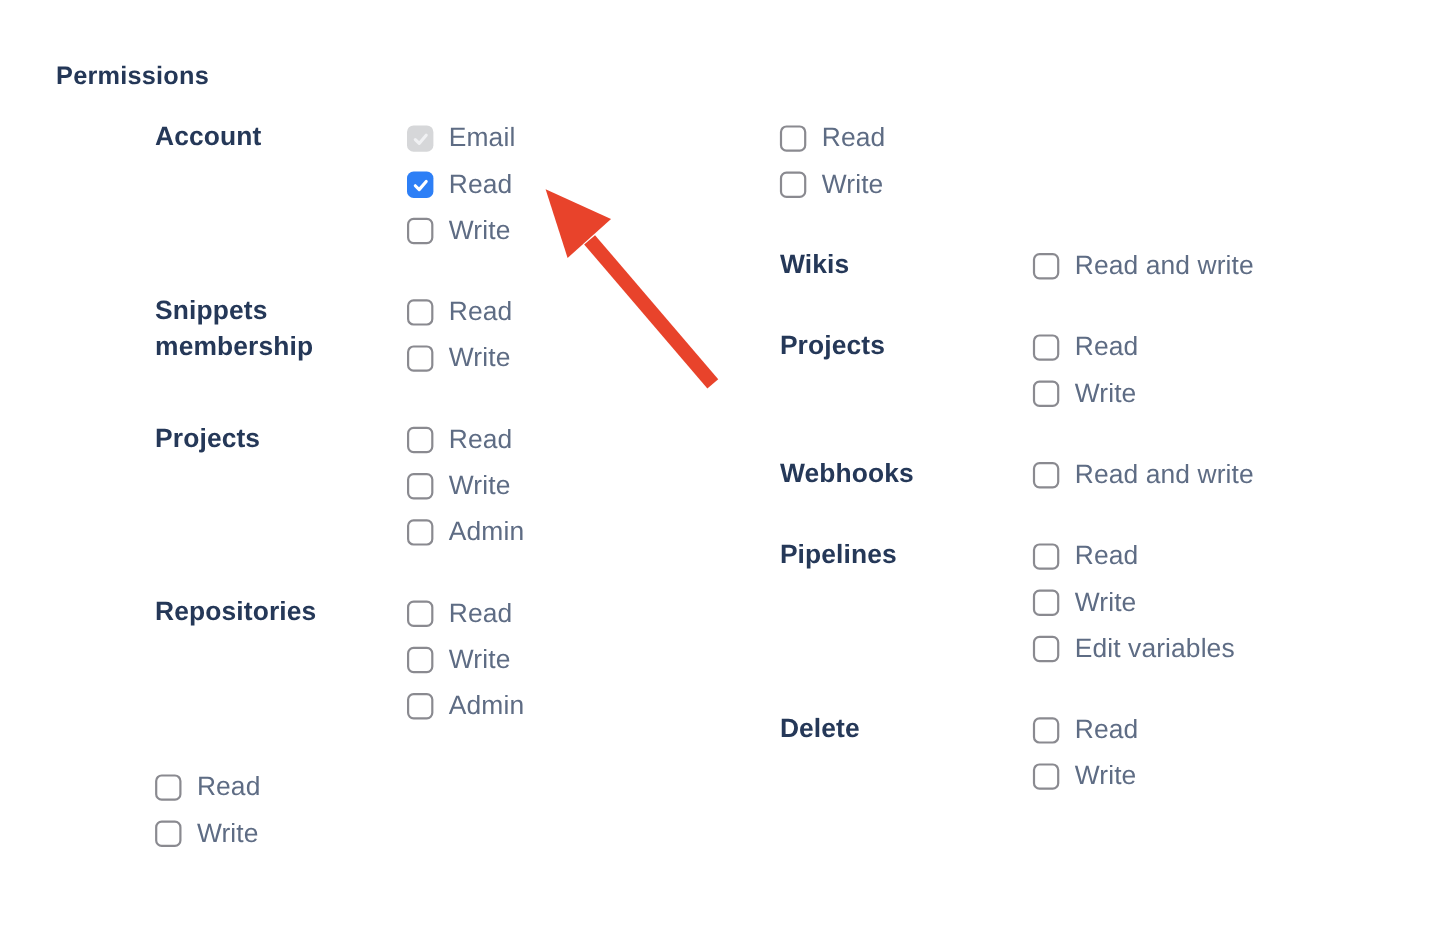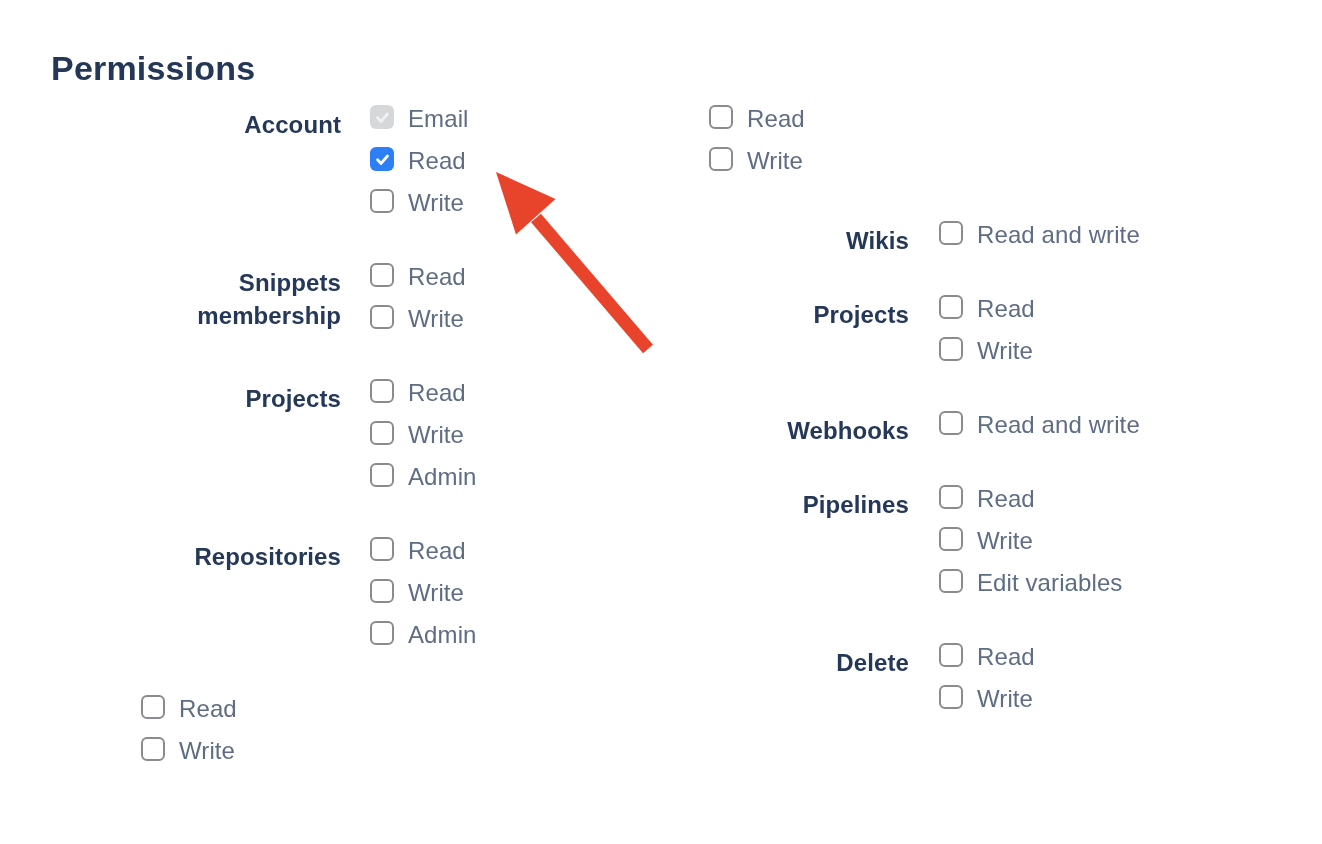--- a/index.html
+++ b/index.html
@@ -20,54 +20,55 @@
     font-family:"Liberation Sans","DejaVu Sans",sans-serif;
     position:relative;
     overflow:hidden;
   }
   .page{
     padding:52px 0 0 51px;
     position:relative;
   }
   .page-title{
     margin:0 0 21px 0;
-    font-size:34px;
+    font-size:23px;
     line-height:32px;
     font-weight:bold;
     color:var(--heading);
     letter-spacing:0.2px;
   }
   .perm-columns{
     display:flex;
     align-items:flex-start;
   }
   .perm-col{display:block;}
   .perm-col.left{margin-left:90px;width:460px;flex:none;}
   .perm-col.right{margin-left:108px;flex:none;}
   .perm-group{
     display:flex;
     align-items:flex-start;
     margin-bottom:32px;
   }
   .group-label{
     width:200px;
     flex:none;
-    text-align:right;
+    text-align:left;
     font-size:24px;
     font-weight:bold;
     color:var(--group-label);
     line-height:33px;
     padding-top:3px;
     letter-spacing:0.1px;
   }
   .perm-col.left .group-label{margin-right:29px;}
   .perm-col.right .group-label{margin-right:30px;}
   .options{display:flex;flex-direction:column;}
   .option-row{
     display:flex;
+    align-items:center;
     height:42px;
     cursor:pointer;
   }
   .checkbox{
     width:24px;height:24px;
     flex:none;
     border-radius:6px;
     box-sizing:border-box;
     display:flex;
     align-items:center;

